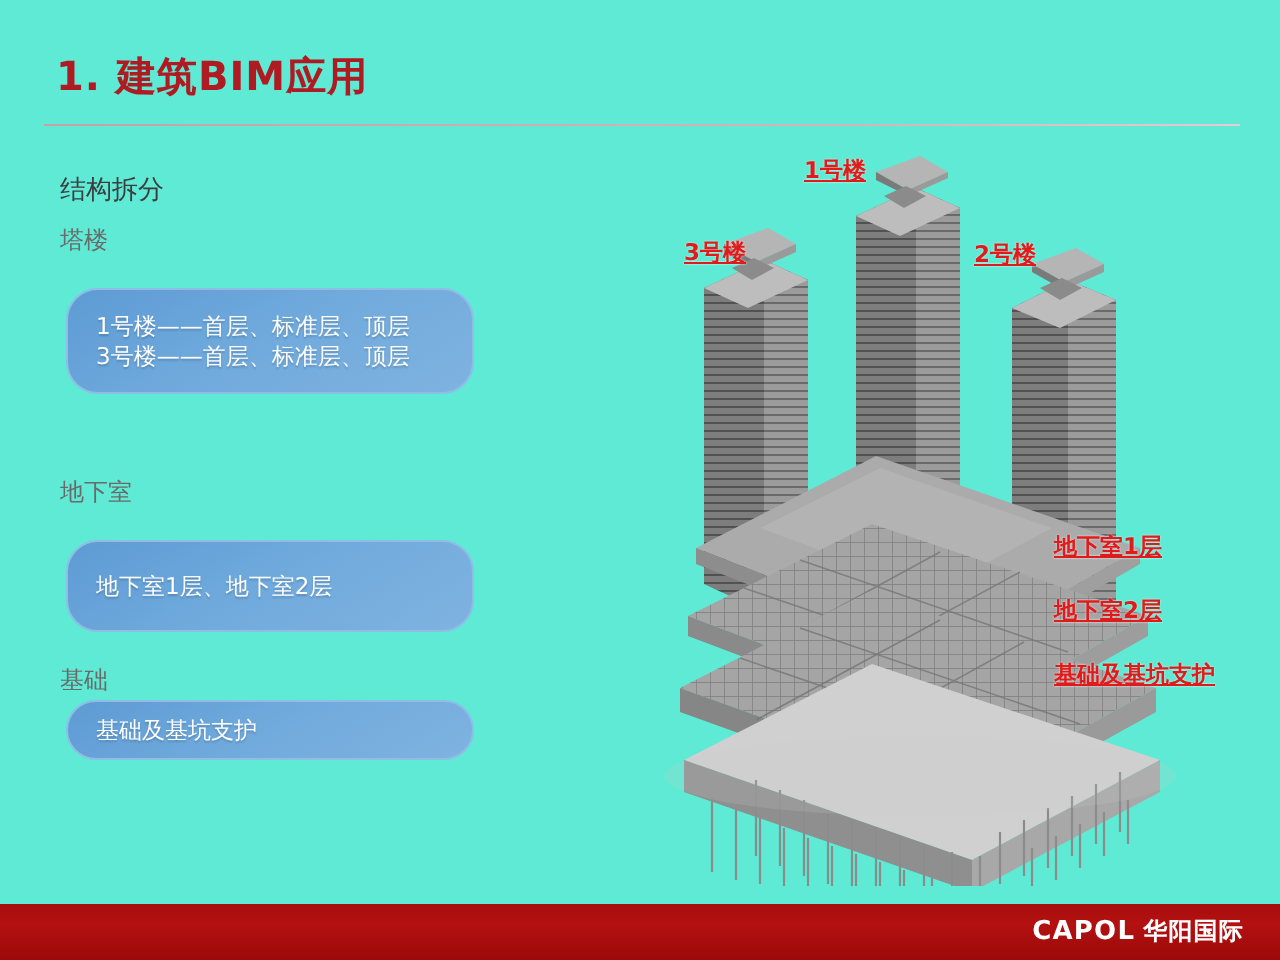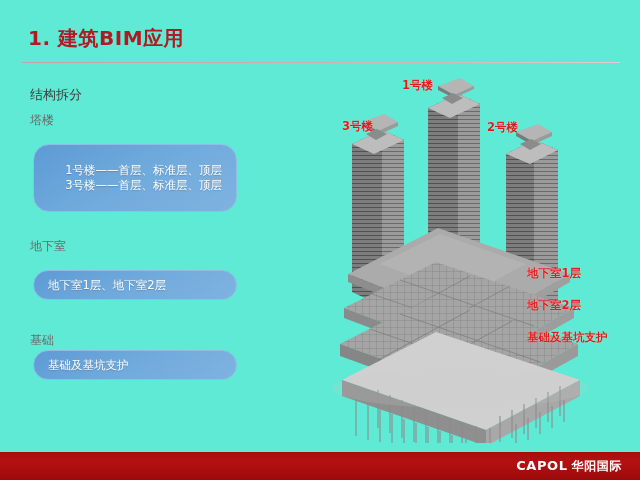--- a/index.html
+++ b/index.html
@@ -39,33 +39,33 @@
     border-radius:16px;
     box-sizing:border-box;
     color:#ffffff;
     display:flex;flex-direction:column;justify-content:center;
     padding:6px 14px;
   }
   .bluebox .line{
     font-size:11.5px;line-height:15px;white-space:nowrap;
     text-shadow:0 1px 1px rgba(0,0,0,.18);
   }
-  #box-tower{top:144px;height:68px;align-items:flex-end;}
-  #box-basement{top:270px;height:30px;}
+  #box-tower{top:144px;height:53px;}
+  #box-basement{top:270px;height:46px;}
   #box-foundation{top:350px;height:30px;}
 
   
   #model{
     position:absolute;left:320px;top:68px;width:315px;height:375px;
   }
   #model svg{display:block;width:100%;height:100%;}
 
   .redlabel{
     position:absolute;color:#e01b1b;font-size:11.5px;font-weight:bold;
-    white-space:nowrap;text-shadow:0 0 1px rgba(255,255,255,.8);
+    white-space:nowrap;text-shadow:0 0 1px rgba(255,255,255,.8);text-decoration:underline;
   }
 
   
   .footer{
     position:absolute;left:0;bottom:0;width:640px;height:28px;
     background:linear-gradient(to bottom,#a60c0c 0%,#b41111 35%,#9c0909 100%);
   }
   .footer .logo{
     position:absolute;right:18px;top:50%;transform:translateY(-50%);
     color:#ffffff;font-size:13px;font-weight:bold;letter-spacing:.6px;

